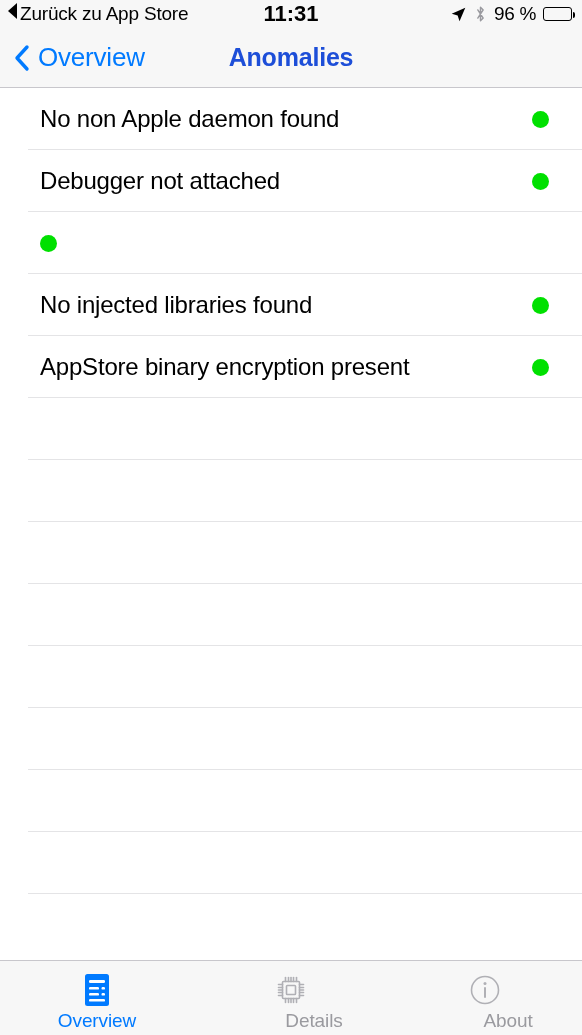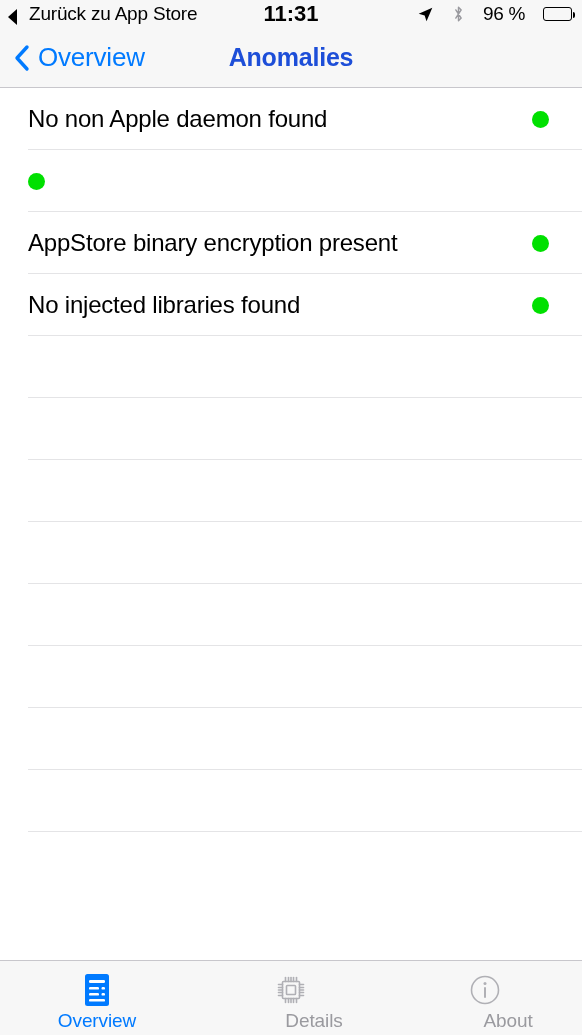--- a/index.html
+++ b/index.html
@@ -33,22 +33,22 @@
     display: flex;
     align-items: center;
     padding: 0 10px 0 8px;
     font-size: 19px;
     color: #000000;
     position: relative;
   }
 
   .status-left {
     display: flex;
-    align-items: flex-end;
-    gap: 10px;
+    align-items: flex-start;
+    gap: 1px;
     white-space: nowrap;
   }
 
   .back-triangle {
     width: 0;
     height: 0;
     border-top: 8px solid transparent;
     border-bottom: 8px solid transparent;
     border-right: 9px solid #000000;
     margin-right: 2px;
@@ -67,21 +67,21 @@
     font-size: 22px;
     font-weight: bold;
     letter-spacing: 0px;
     pointer-events: none;
   }
 
   .status-right {
     margin-left: auto;
     display: flex;
     align-items: center;
-    gap: 18px;
+    gap: 7px;
     z-index: 2;
   }
 
   .loc-arrow { width: 17px; height: 17px; display: block; }
   .bt-icon { width: 13px; height: 18px; display: block; }
 
   .battery-pct {
     font-size: 19px;
     letter-spacing: -0.3px;
   }
@@ -160,21 +160,21 @@
     flex: 1 1 auto;
     background: #ffffff;
     overflow: hidden;
     position: relative;
   }
 
   .table-row {
     height: 62px;
     display: flex;
     align-items: center;
-    padding-left: 28px;
+    padding-left: 40px;
     padding-right: 28px;
     position: relative;
     background: #ffffff;
   }
 
   .table-row::after {
     content: "";
     position: absolute;
     left: 28px;
     right: 0;
@@ -275,33 +275,37 @@
     <div class="nav-title">Anomalies</div>
   </div>
 
   <div class="table-view">
 
     <div class="table-row">
       <span class="row-label">No non Apple daemon found</span>
       <span class="status-dot"></span>
     </div>
 
-
-    <div class="table-row">
-      <span class="status-dot"></span>
-    </div>
-
+    <div class="table-row">
+      <span class="row-label">Debugger not attached</span>
+      <span class="status-dot"></span>
+    </div>
+
+    <div class="table-row">
+      <span class="status-dot"></span>
+    </div>
+
+
+    <div class="table-row">
+      <span class="row-label">No injected libraries found</span>
+      <span class="status-dot"></span>
+    </div>
 
     <div class="table-row">
       <span class="row-label">AppStore binary encryption present</span>
-      <span class="status-dot"></span>
-    </div>
-
-    <div class="table-row">
-      <span class="row-label">No injected libraries found</span>
       <span class="status-dot"></span>
     </div>
 
     <div class="table-row empty"></div>
     <div class="table-row empty"></div>
     <div class="table-row empty"></div>
     <div class="table-row empty"></div>
     <div class="table-row empty"></div>
     <div class="table-row empty"></div>
     <div class="table-row empty"></div>

